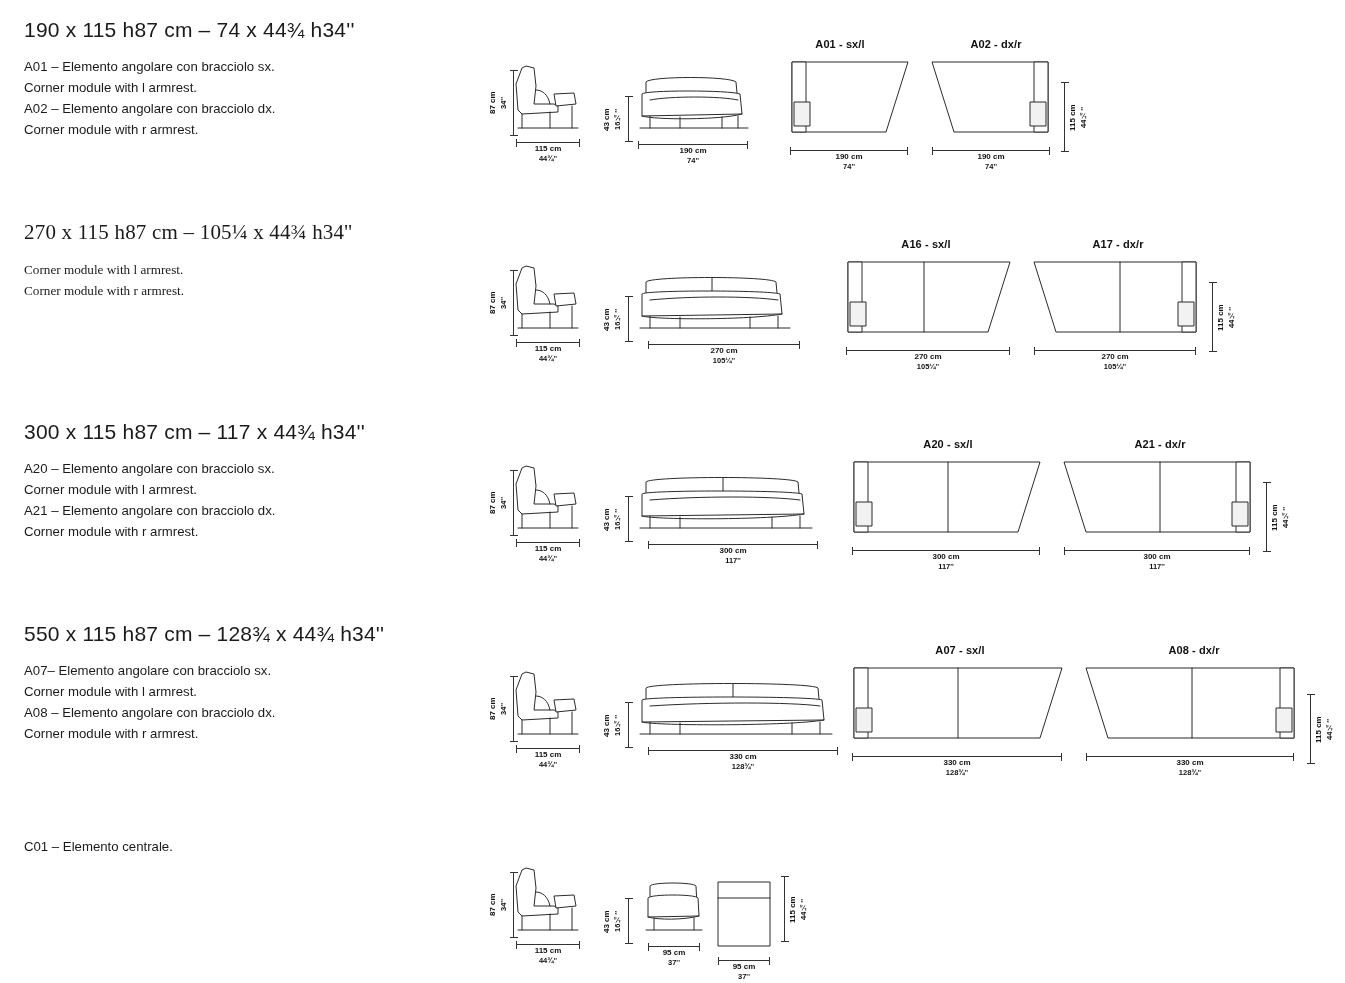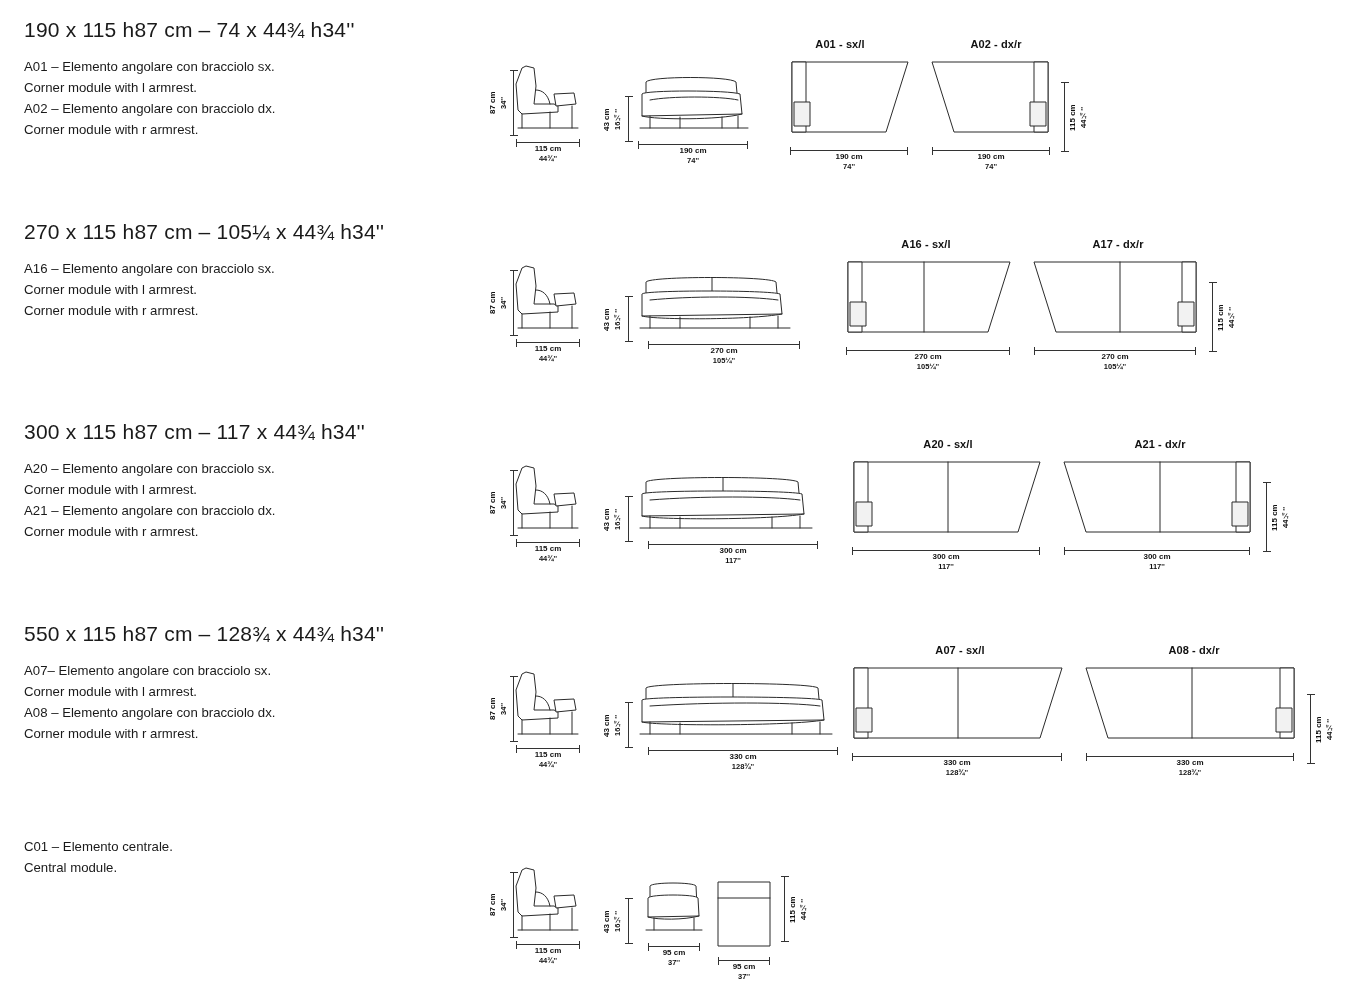--- a/index.html
+++ b/index.html
@@ -184,24 +184,23 @@
       </div>
       <div class="rule-v" style="left:136px;top:44px;height:70px;"></div>
       <div class="vwrap" style="left:140px;top:52px;height:56px;">
         <div class="vdim" style="position:relative;height:56px;">115 cm</div>
         <div class="vdim" style="position:relative;height:56px;font-size:7.5px;">44¼''</div>
       </div>
     </div>
   </div>
 
   <div class="row" style="top:200px;height:200px;">
-    <div class="txt" style="top:20px;">
+    <div class="txt" style="top:20px;font-family:Liberation Serif, serif;">
       <div class="size-title">270 x 115 h87 cm – 105¼ x 44¾ h34''</div>
       <div class="desc">
-        <div>A16 – Elemento angolare con bracciolo sx.</div>
         <div>Corner module with l armrest.</div>
         <div>Corner module with r armrest.</div>
       </div>
     </div>
 
     <div class="draw" style="left:488px;top:60px;">
       <div class="vwrap" style="left:0px;top:14px;height:58px;">
         <div class="vdim" style="position:relative;height:58px;">87 cm</div>
         <div class="vdim" style="position:relative;height:58px;font-size:7.5px;">34''</div>
       </div>
@@ -453,21 +452,20 @@
         <div class="vdim" style="position:relative;height:56px;">115 cm</div>
         <div class="vdim" style="position:relative;height:56px;font-size:7.5px;">44¼''</div>
       </div>
     </div>
   </div>
 
   <div class="row" style="top:800px;height:183px;">
     <div class="txt" style="top:22px;">
       <div class="desc">
         <div>C01 – Elemento centrale.</div>
-        <div>Central module.</div>
       </div>
     </div>
 
     <div class="draw" style="left:488px;top:62px;">
       <div class="vwrap" style="left:0px;top:14px;height:58px;">
         <div class="vdim" style="position:relative;height:58px;">87 cm</div>
         <div class="vdim" style="position:relative;height:58px;font-size:7.5px;">34''</div>
       </div>
       <div class="rule-v" style="left:25px;top:10px;height:66px;"></div>
       <svg width="110" height="80" viewBox="0 0 110 80">

